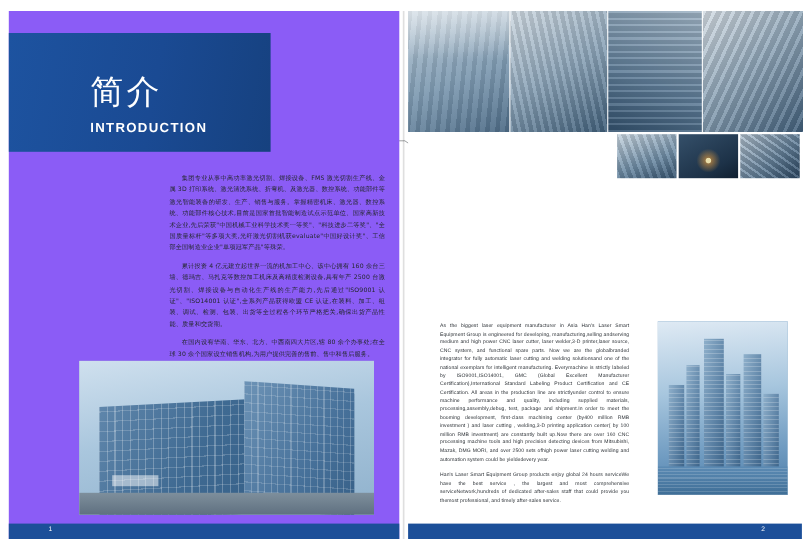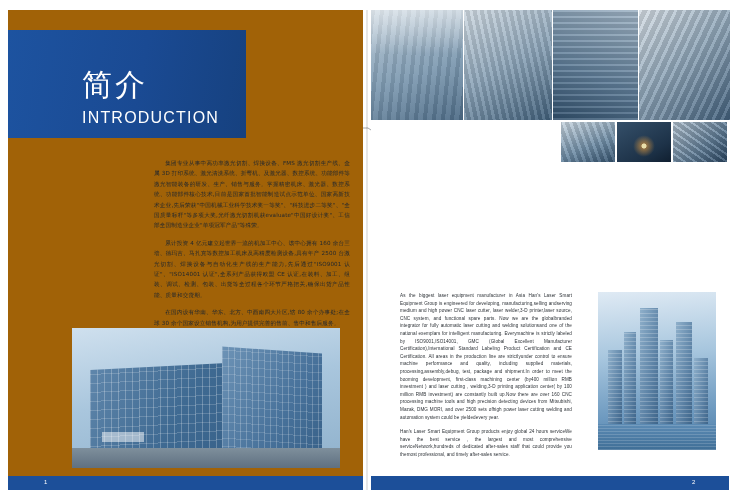--- a/index.html
+++ b/index.html
@@ -16,21 +16,21 @@
     font-family: "Liberation Sans", sans-serif;
   }
 
   
   .left-page {
     position: absolute;
     left: 8px;
     top: 10px;
     width: 355px;
     height: 480px;
-    background: #a16207;
+    background: #8b5cf6;
   }
   .blue-banner {
     position: absolute;
     left: 0px;
     top: 20px;
     width: 238px;
     height: 108px;
     background: #1a4f9c;
     background: linear-gradient(100deg, #1d53a0 0%, #1a4a93 55%, #16417f 100%);
   }
@@ -43,23 +43,23 @@
     letter-spacing: 3px;
     font-weight: normal;
     font-family: "DejaVu Sans", sans-serif;
     line-height: 1;
   }
   .banner-title-en {
     position: absolute;
     left: 74px;
     top: 100px;
     color: #ffffff;
-    font-size: 16px;
+    font-size: 12px;
     letter-spacing: 1.2px;
-    font-weight: normal;
+    font-weight: bold;
     line-height: 1;
   }
 
   .cn-body {
     position: absolute;
     left: 146px;
     top: 148px;
     width: 196px;
     color: #23282d;
     font-size: 5.6px;

